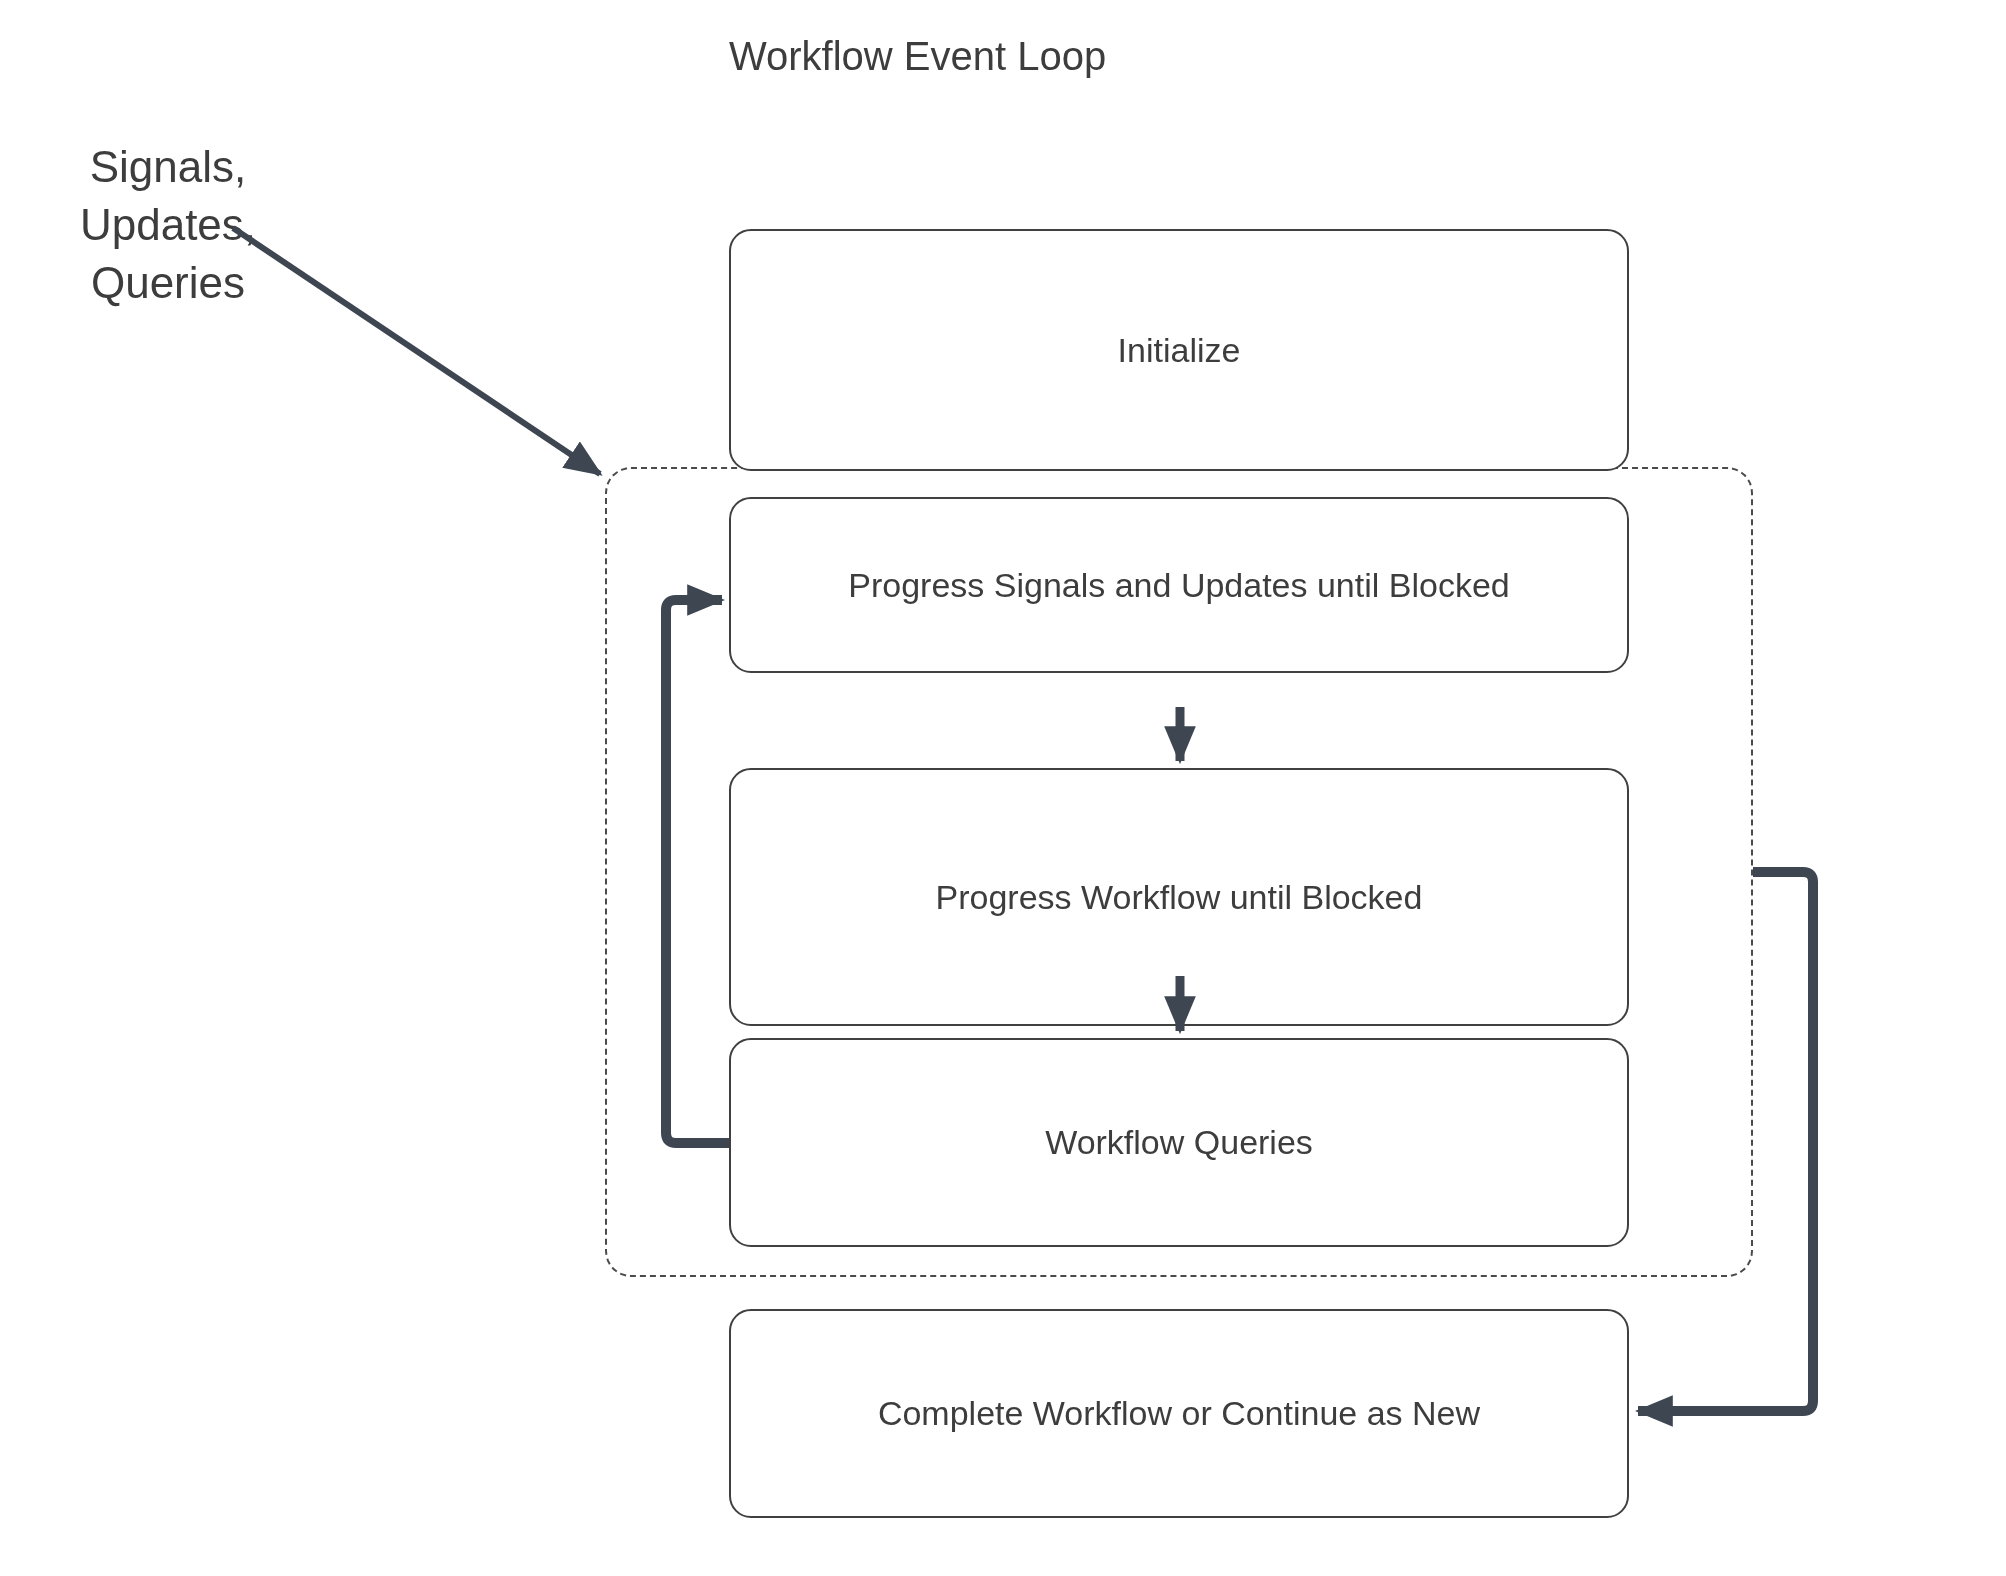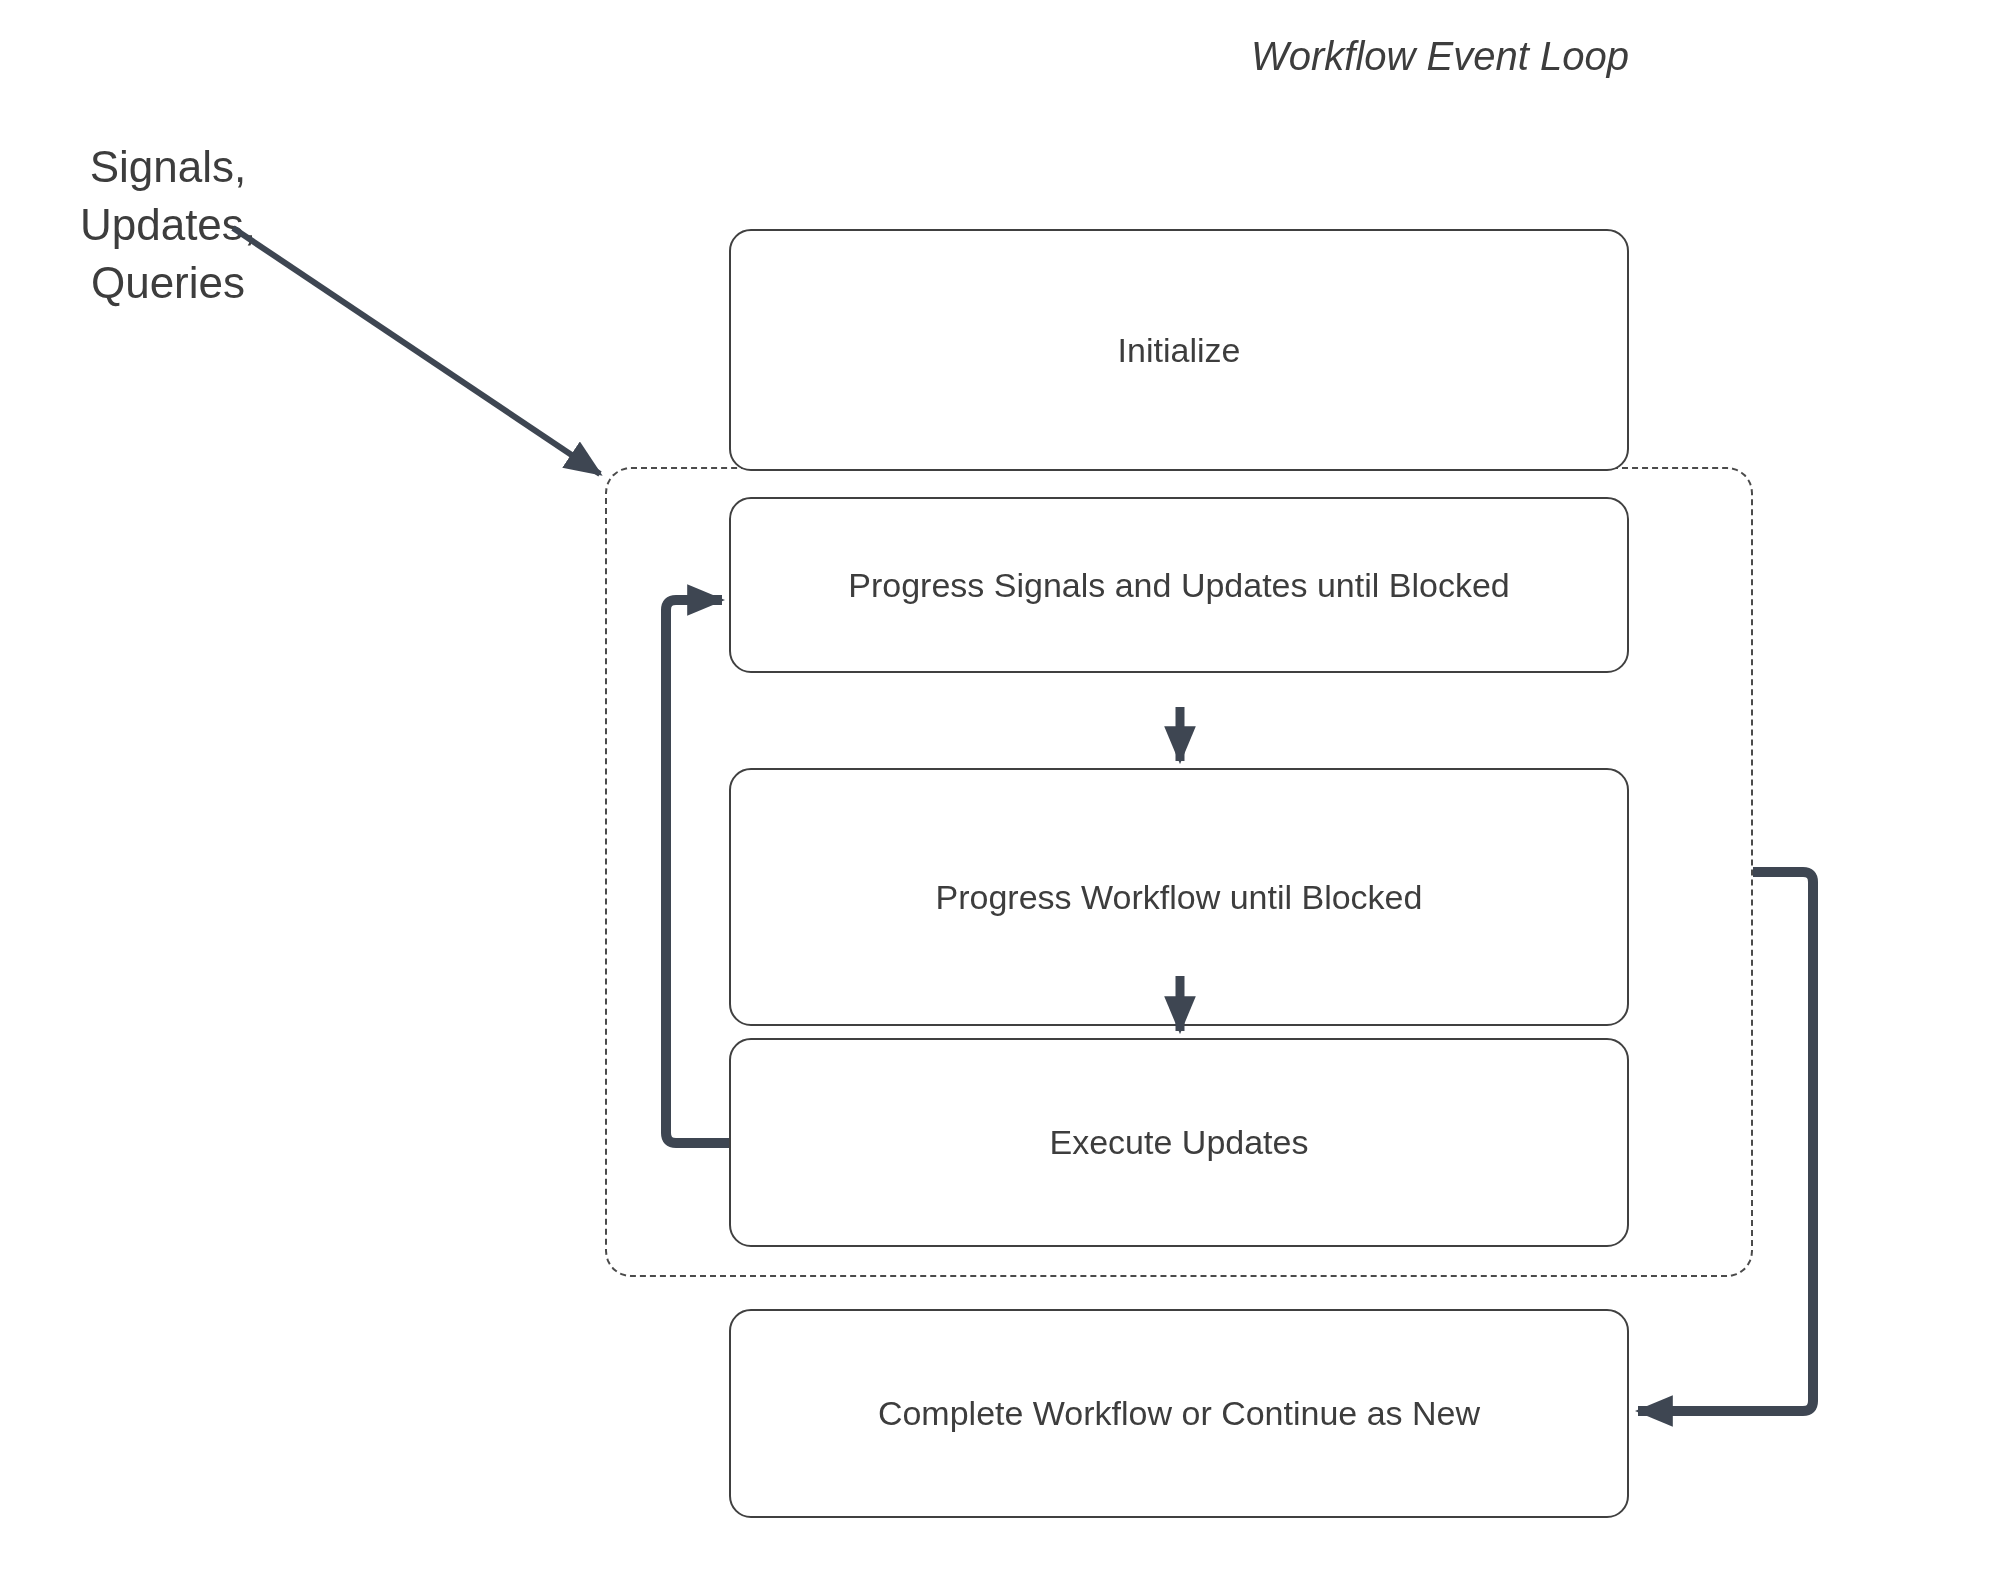--- a/index.html
+++ b/index.html
@@ -13,23 +13,22 @@
     height: 1576px;
     overflow: hidden;
     font-family: "Liberation Sans", sans-serif;
     color: var(--text, #3d3d3d);
   }
   .diagram-title {
     position: absolute;
     left: 729px;
     top: 34px;
     width: 900px;
-    text-align: right;
+    text-align: left;
     font-size: 40px;
-    font-style: italic;
     color: var(--text, #3d3d3d);
   }
   .annotation {
     position: absolute;
     left: 18px;
     top: 138px;
     width: 300px;
     text-align: center;
     font-size: 44px;
     line-height: 1.32;
@@ -100,21 +99,21 @@
 
 <div class="node node-progress-signals">
   <span>Progress Signals and Updates until Blocked</span>
 </div>
 
 <div class="node node-progress-workflow">
   <span>Progress Workflow until Blocked</span>
 </div>
 
 <div class="node node-execute-queries">
-  <span>Execute Updates</span>
+  <span>Workflow Queries</span>
 </div>
 
 <div class="node node-complete">
   <span>Complete Workflow or Continue as New</span>
 </div>
 
 <svg class="edges-overlay" viewBox="0 0 2006 1576" xmlns="http://www.w3.org/2000/svg">
   <defs>
     <marker id="arrowhead" viewBox="0 0 12 10" refX="11" refY="5" markerUnits="userSpaceOnUse" markerWidth="38" markerHeight="32" orient="auto">
       <path d="M0,0 L12,5 L0,10 Z" class="edge-head"></path>

